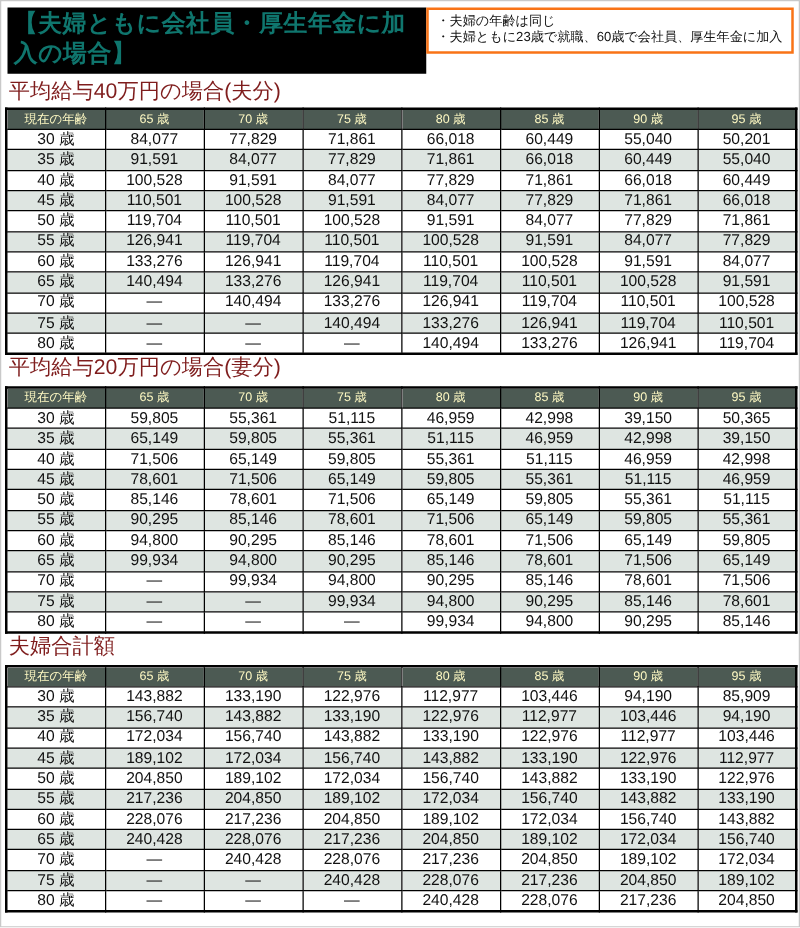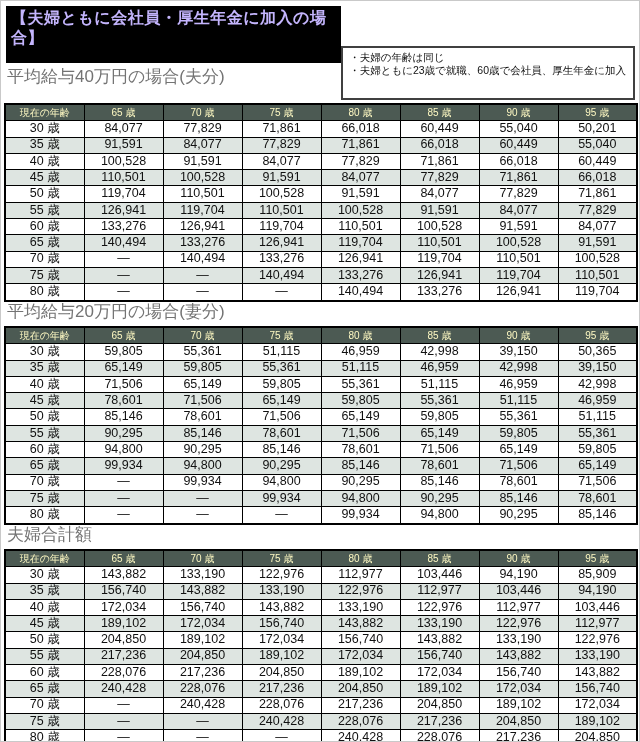--- a/index.html
+++ b/index.html
@@ -11,30 +11,30 @@
   html,body{margin:0;padding:0;background:#fff;}
   body{font-family:"Liberation Sans","DejaVu Sans",sans-serif;color:#111;}
   .page{
     width:640px;height:742px;box-sizing:border-box;
     border:1px solid var(--page-border);
     background:#fff;padding:5px 3px 0 3px;overflow:hidden;
   }
   .header-row{display:flex;justify-content:space-between;align-items:flex-start;margin-bottom:3px;}
   .header-left{padding-left:2px;}
   .title-box{
-    display:inline-block;background:#000;color:#c4b5fd;font-weight:bold;
-    font-size:16px;line-height:1.25;padding:2px 5px 15px 5px;letter-spacing:.5px;
+    display:inline-block;background:#000;color:#0f766e;font-weight:bold;
+    font-size:19px;line-height:1.25;padding:2px 5px 3px 5px;letter-spacing:.5px;
   }
   .subtitle{
-    font-size:17px;font-weight:normal;margin:4px 0 0 1px;line-height:1.2;color:#737373;
+    font-size:17px;font-weight:normal;margin:4px 0 0 1px;line-height:1.2;color:#7f1d1d;
   }
   .subtitle.mid{margin:0 0 4px 3px;}
   .notes-box{
-    border:2px solid #404040;margin-right:1px;padding:3px 7px 21px 6px;
-    font-size:10.5px;line-height:13px;max-width:292px;margin-top:40px;
+    border:2px solid #f97316;margin-right:1px;padding:3px 7px 4px 6px;
+    font-size:10.5px;line-height:13px;max-width:292px;
   }
   .notes-box div{white-space:nowrap;}
   table.pension-table{
     width:634px;border-collapse:collapse;table-layout:fixed;
     border:2px solid var(--line);
   }
   table.pension-table th,table.pension-table td{
     border:1px solid var(--line);
     height:15.3px;padding:0 2px;text-align:center;vertical-align:middle;
     font-size:12.5px;line-height:1.1;font-weight:normal;overflow:hidden;white-space:nowrap;

